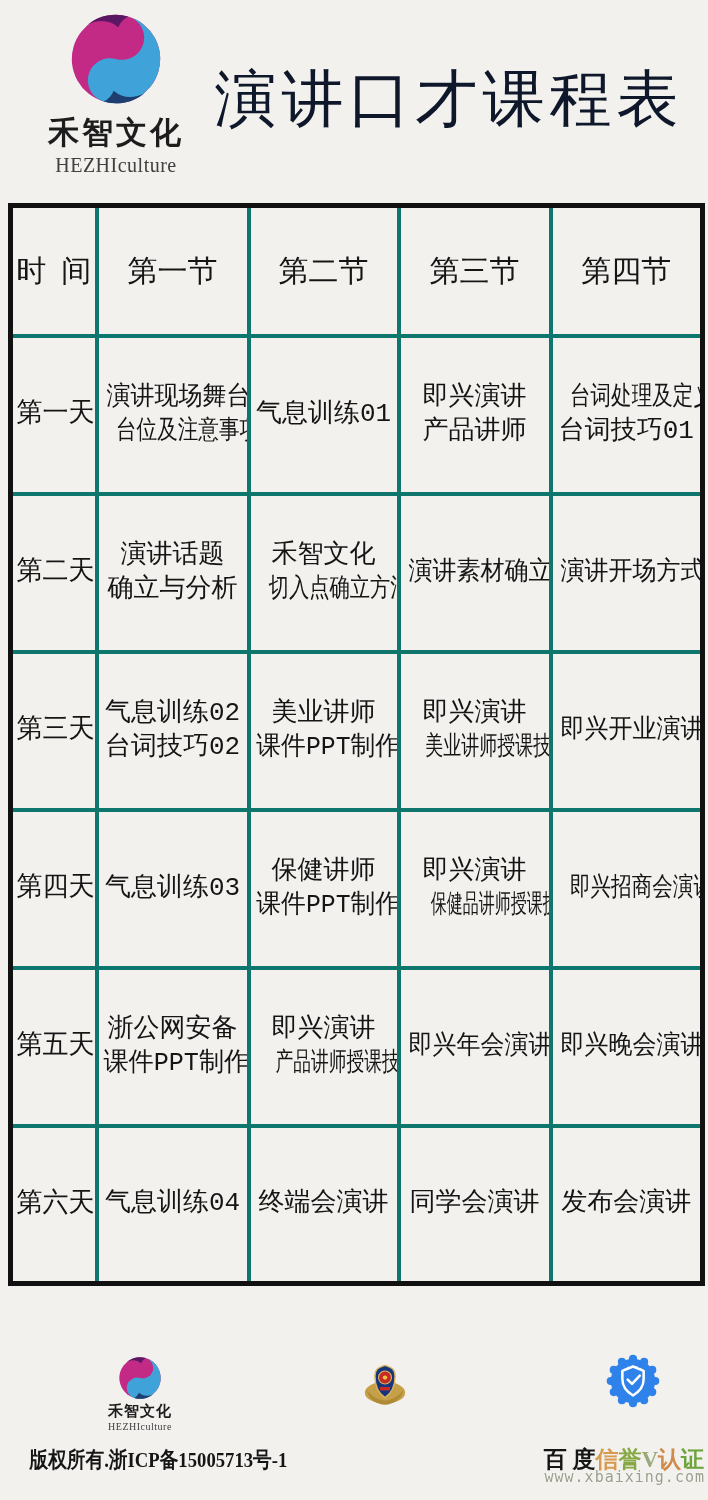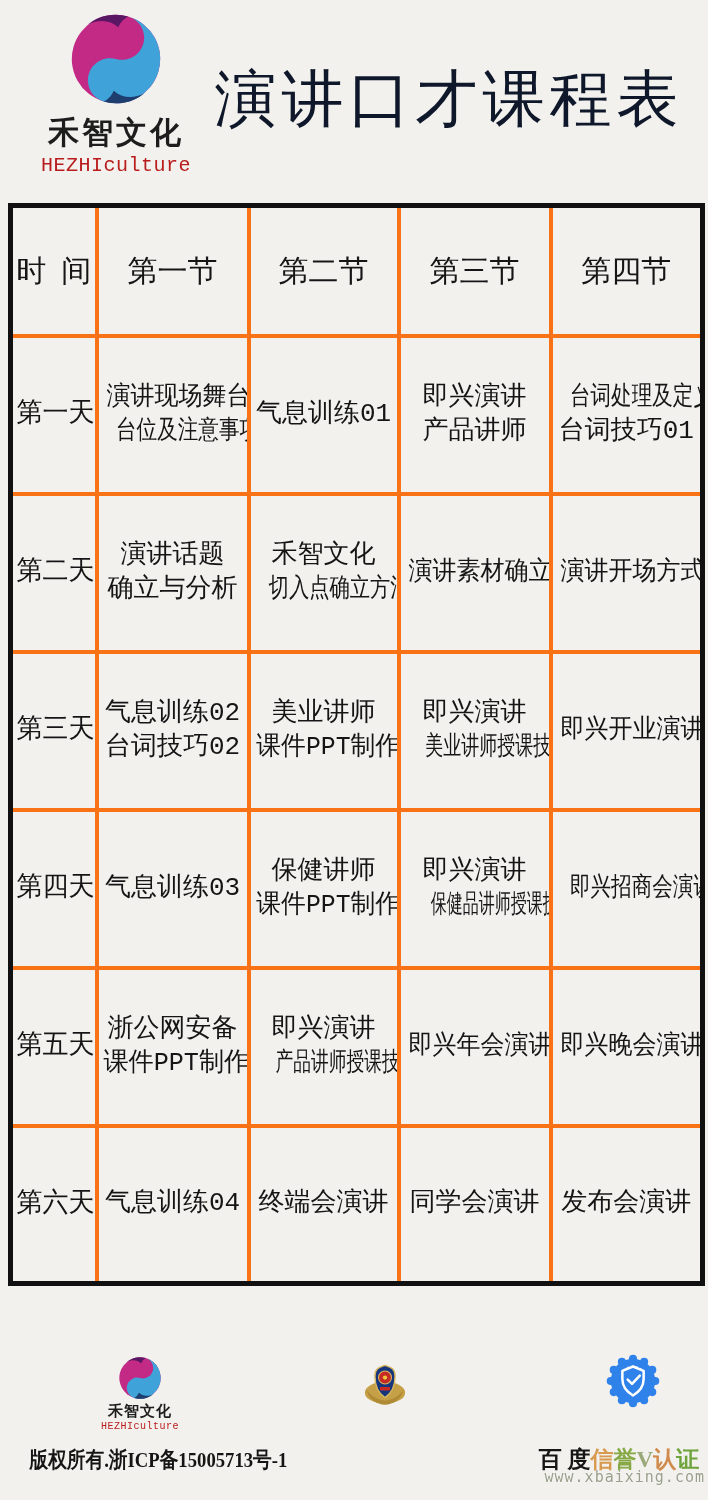--- a/index.html
+++ b/index.html
@@ -6,54 +6,54 @@
   #page{
     position:relative;width:708px;height:1500px;overflow:hidden;
     background:#f2f1ee;color:#151515;
     font-family:"Liberation Serif","DejaVu Serif",serif;
   }
   
   .logo-block{position:absolute;left:38px;top:12px;width:156px;text-align:center;}
   .logo-swirl{display:block;margin:0 auto;}
   .logo-cn{display:block;font-family:"Liberation Sans","DejaVu Sans",sans-serif;
     font-weight:bold;font-size:31px;letter-spacing:3px;color:#1d1d1d;margin-top:6px;white-space:nowrap;}
-  .logo-en{display:block;font-family:Liberation Mono, monospace;
-    font-size:20px;color:#b91c1c;letter-spacing:0.5px;white-space:nowrap;}
+  .logo-en{display:block;font-family:Liberation Serif, serif;
+    font-size:20px;color:#404040;letter-spacing:0.5px;white-space:nowrap;}
   .page-title{
     position:absolute;left:198px;top:0;width:502px;height:198px;
     display:flex;align-items:center;justify-content:center;
     font-size:62px;letter-spacing:5px;white-space:nowrap;color:#0f172a;
   }
   
   table.course{
     position:absolute;left:8px;top:203px;width:692px;
     border-collapse:collapse;table-layout:fixed;
     border:5px solid #111;
   }
   table.course th,table.course td{
-    border:4px solid #f97316;text-align:center;vertical-align:middle;
+    border:4px solid #0f766e;text-align:center;vertical-align:middle;
     padding:0 2px;font-weight:normal;overflow:hidden;
   }
   thead tr{height:130px;}
   tbody tr{height:158px;font-family:Liberation Mono, monospace;}
   thead th{font-size:30px;}
   tbody th{font-size:27px;}
   tbody td{font-size:26px;}
   .fitlines{display:block;width:100%;line-height:1.3;}
   .fit-line{display:block;white-space:pre;transform-origin:50% 50%;}
   
   .f-logo{position:absolute;left:75px;top:1356px;width:130px;text-align:center;}
   .f-logo .logo-cn{font-size:15px;letter-spacing:1px;margin-top:2px;}
   .f-logo .logo-en{font-size:10px;}
   .f-badge-police{position:absolute;left:362px;top:1360px;}
   .f-badge-baidu{position:absolute;left:604px;top:1352px;}
   .f-copy{position:absolute;left:10px;top:1446px;width:258px;font-size:22px;font-weight:bold;text-align:center;}
   .f-police-text{position:absolute;left:276px;top:1446px;width:238px;font-size:22px;font-weight:bold;text-align:center;}
   .f-baidu-text{position:absolute;left:534px;top:1444px;width:170px;font-size:23px;font-weight:bold;
-    white-space:nowrap;text-align:center;}
+    white-space:nowrap;text-align:right;}
   .watermark{position:absolute;right:3px;top:1468px;
     font-family:"DejaVu Sans Mono","Liberation Mono",monospace;
     font-size:15px;color:#9aa08d;text-shadow:0 0 2px #ffffff;letter-spacing:1px;}
 </style>
 </head>
 <body>
 
 <div id="page">
 
   <div class="logo-block">

